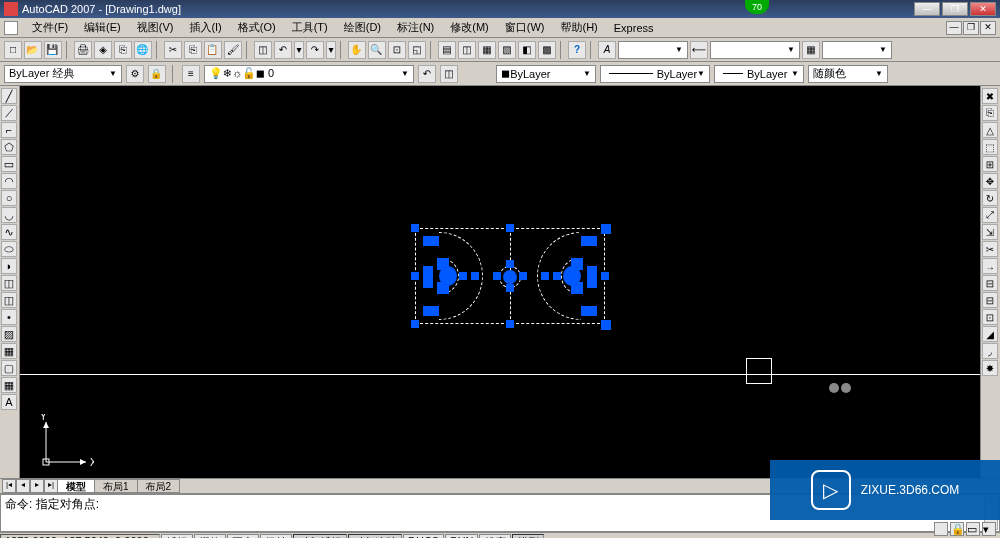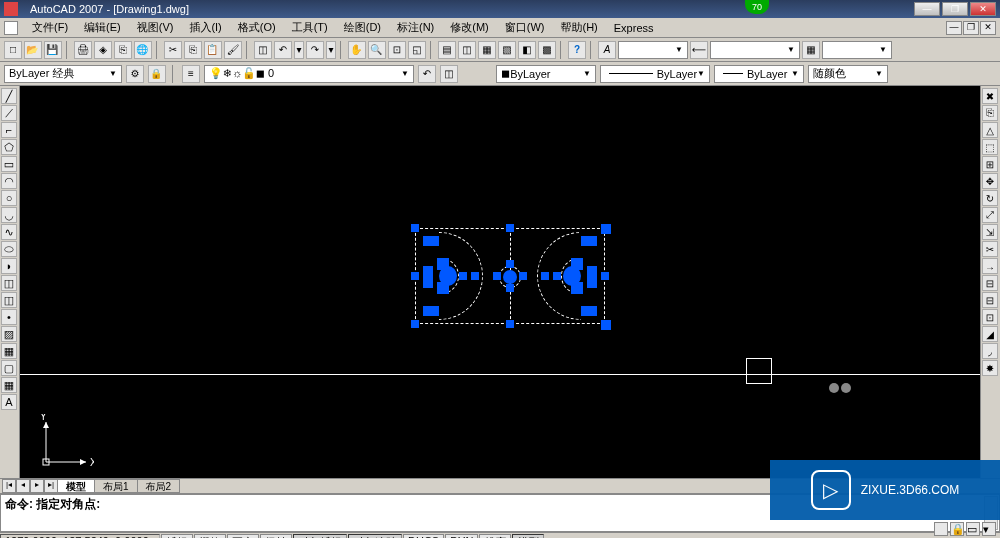--- a/index.html
+++ b/index.html
@@ -1,20 +1,20 @@
 <!DOCTYPE html>
 <html><head>
   <meta charset="utf-8">
   <style>
     * { margin: 0; padding: 0; box-sizing: border-box; font-family: "Microsoft YaHei", Arial, sans-serif; }
     body { width: 1000px; height: 538px; background: #d4d0c8; overflow: hidden; position: relative; font-size: 11px; }
     
     .titlebar { height: 18px; background: linear-gradient(180deg, #2b3d5e, #3e5a8a); color: #fff; display: flex; align-items: center; padding: 0 4px; }
     .titlebar .icon { width: 14px; height: 14px; background: #d44; margin-right: 4px; }
-    .titlebar .title { flex: 1; font-size: 11px; margin-left: 8px; }
+    .titlebar .title { flex: 1; font-size: 11px; }
     .titlebar .green-circle { width: 24px; height: 14px; background: #0a0; border-radius: 0 0 10px 10px; margin-right: 4px; display: flex; align-items: center; justify-content: center; color: #fff; font-size: 9px; position: absolute; left: 745px; top: 0; }
     .winbtns { display: flex; gap: 2px; }
     .winbtn { width: 26px; height: 14px; background: linear-gradient(180deg, #eee, #c0c0c0); border: 1px solid #888; display: flex; align-items: center; justify-content: center; font-size: 9px; cursor: pointer; }
     .winbtn.close { background: linear-gradient(180deg, #e88, #c33); color: #fff; }
     
     .menubar { height: 20px; background: #d4d0c8; display: flex; align-items: center; padding: 0 4px; border-bottom: 1px solid #888; }
     .menubar .docicon { width: 14px; height: 14px; background: #fff; border: 1px solid #888; margin-right: 6px; }
     .menuitem { padding: 4px 8px; cursor: pointer; font-size: 11px; }
     .menubar .spacer { flex: 1; }
     .menubar .docbtn { width: 16px; height: 14px; border: 1px solid #888; background: #e8e8e8; margin-left: 1px; cursor: pointer; font-size: 9px; text-align: center; }
@@ -49,21 +49,21 @@
     .right-toolbar { width: 20px; background: #d4d0c8; display: flex; flex-direction: column; padding: 2px 1px; gap: 1px; border-left: 1px solid #888; }
     .right-toolbar .tbtn { width: 16px; height: 16px; }
     
     .tabbar { height: 16px; background: #d4d0c8; display: flex; align-items: center; border-top: 1px solid #888; border-bottom: 1px solid #888; padding-left: 2px; }
     .navbtn { width: 14px; height: 14px; border: 1px solid #888; background: #e8e8e8; font-size: 8px; text-align: center; cursor: pointer; }
     .tab { padding: 0 8px; height: 14px; border: 1px solid #888; background: #fff; font-size: 10px; cursor: pointer; margin-left: -1px; }
     .tab.active { background: #fff; font-weight: bold; }
     .tab.inactive { background: #d4d0c8; }
     
     .cmdwin { height: 38px; background: #fff; border: 1px solid #888; font-family: "SimSun", monospace; font-size: 12px; padding: 1px 4px; overflow: hidden; position: relative; }
-    .cmdline { white-space: nowrap; font-weight: bold; }
+    .cmdline { white-space: nowrap; }
     .cmdscroll { position: absolute; right: 1px; top: 1px; bottom: 1px; width: 14px; background: #e8e8e8; border: 1px solid #aaa; }
     
     .statusbar { height: 18px; background: #d4d0c8; display: flex; align-items: center; border-top: 1px solid #888; font-size: 11px; }
     .coords { width: 160px; padding: 0 4px; border: 1px inset #aaa; height: 15px; }
     .statusbtn { padding: 0 4px; border: 1px solid #888; height: 15px; background: #e8e8e8; cursor: pointer; margin-left: 1px; }
     .statusbtn.active { border-style: inset; background: #d0d0d0; }
     
     .watermark { position: absolute; right: 0; bottom: 18px; width: 230px; height: 60px; background: rgba(0,91,170,0.95); color: #fff; display: flex; align-items: center; justify-content: center; gap: 10px; }
     .watermark .logo { width: 40px; height: 40px; border: 2px solid #fff; border-radius: 8px; display: flex; align-items: center; justify-content: center; font-size: 20px; }
     .watermark .text1 { font-size: 22px; font-weight: bold; }

